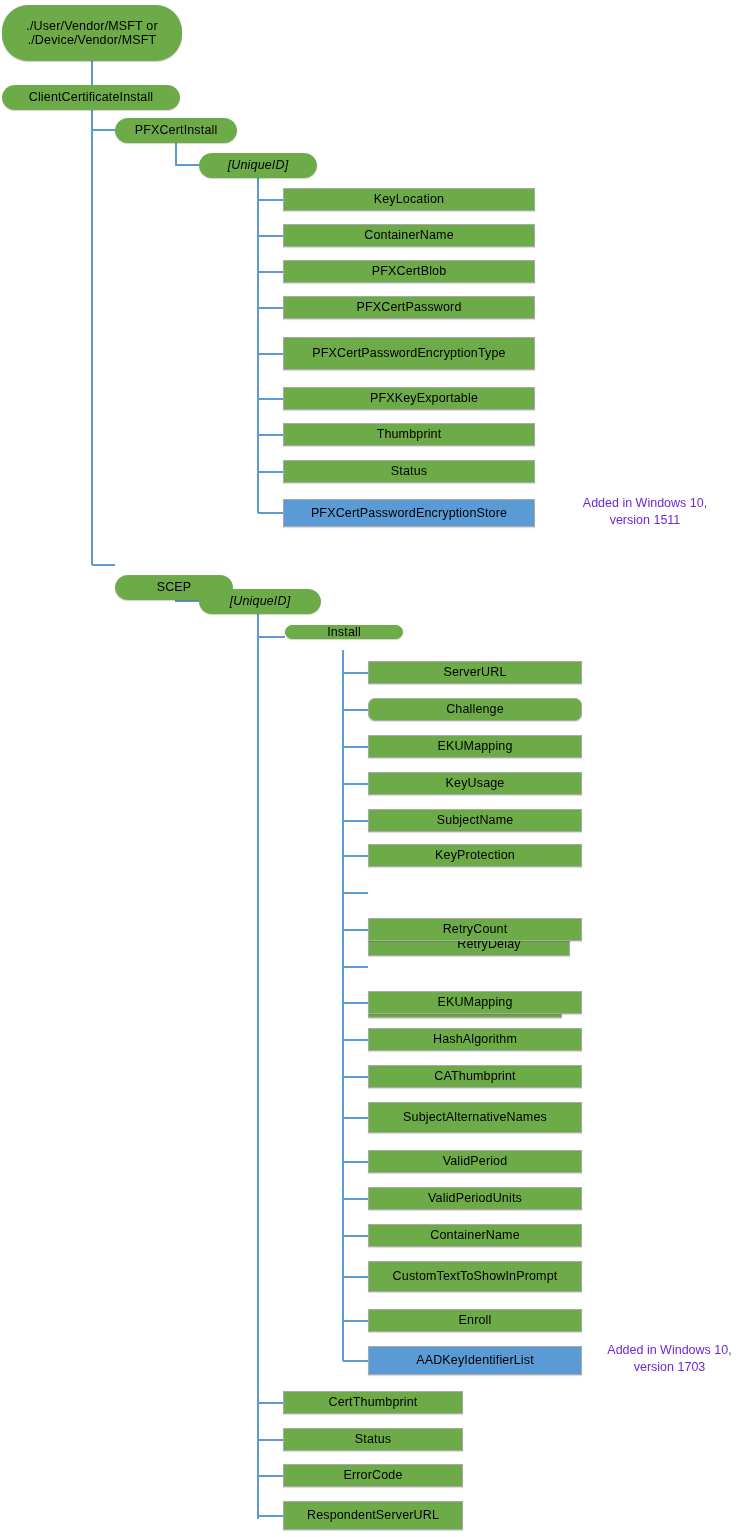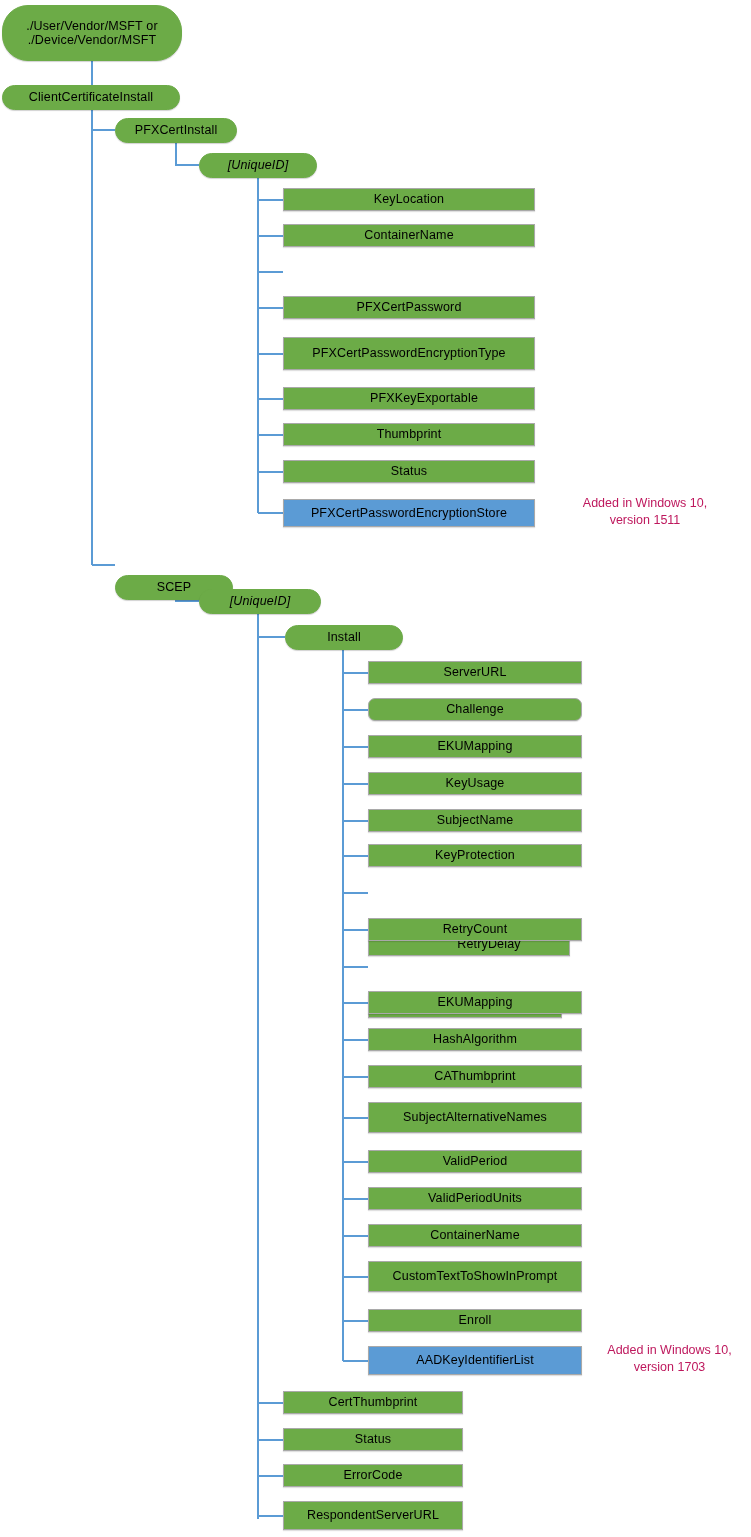--- a/index.html
+++ b/index.html
@@ -55,21 +55,21 @@
   }
   .node.rect {
     border-radius: 0;
     box-shadow: 0 1px 1px rgba(0,0,0,0.12);
   }
   .node.italic {
     font-style: italic;
   }
   .annotation {
     position: absolute;
-    color: #be185d;
+    color: #6d28d9;
     font-size: 12.5px;
     line-height: 1.35;
     text-align: center;
     z-index: 3;
   }
 </style>
 </head>
 <body>
 
 <div id="canvas">
@@ -141,24 +141,25 @@
   <div class="node green rounded" style="left:2px; top:85px; width:178px; height:25px;">ClientCertificateInstall</div>
 
   <div class="node green rounded" style="left:115px; top:118px; width:122px; height:25px;">PFXCertInstall</div>
 
   <div class="node green rounded italic" style="left:199px; top:153px; width:118px; height:25px;">[UniqueID]</div>
 
   <div class="node green rounded" style="left:115px; top:575px; width:118px; height:25px;">SCEP</div>
 
   <div class="node green rounded italic" style="left:199px; top:589px; width:122px; height:25px;">[UniqueID]</div>
 
-  <div class="node green rounded" style="left:285px; top:625px; width:118px; height:25px;">Install</div>
+  <div class="node green rounded" style="left:285px; top:625px; width:118px; height:14px;">Install</div>
 
   <div class="node green rect" style="left:283px; top:188px; width:252px; height:23px;">KeyLocation</div>
   <div class="node green rect" style="left:283px; top:224px; width:252px; height:23px;">ContainerName</div>
+  <div class="node green rect" style="left:283px; top:260px; width:252px; height:23px;">PFXCertBlob</div>
   <div class="node green rect" style="left:283px; top:296px; width:252px; height:23px;">PFXCertPassword</div>
   <div class="node green rect" style="left:283px; top:337px; width:252px; height:33px;">PFXCertPasswordEncryptionType</div>
   <div class="node green rect" style="left:283px; top:387px; width:252px; height:23px;padding-left:34px;">PFXKeyExportable</div>
   <div class="node green rect" style="left:283px; top:423px; width:252px; height:23px;">Thumbprint</div>
   <div class="node green rect" style="left:283px; top:460px; width:252px; height:23px;">Status</div>
   <div class="node blue rect" style="left:283px; top:499px; width:252px; height:28px;">PFXCertPasswordEncryptionStore</div>
 
   <div class="annotation" style="left:545px; top:495px; width:200px;">
     <div>Added in Windows 10,</div>
     <div>version 1511</div>

